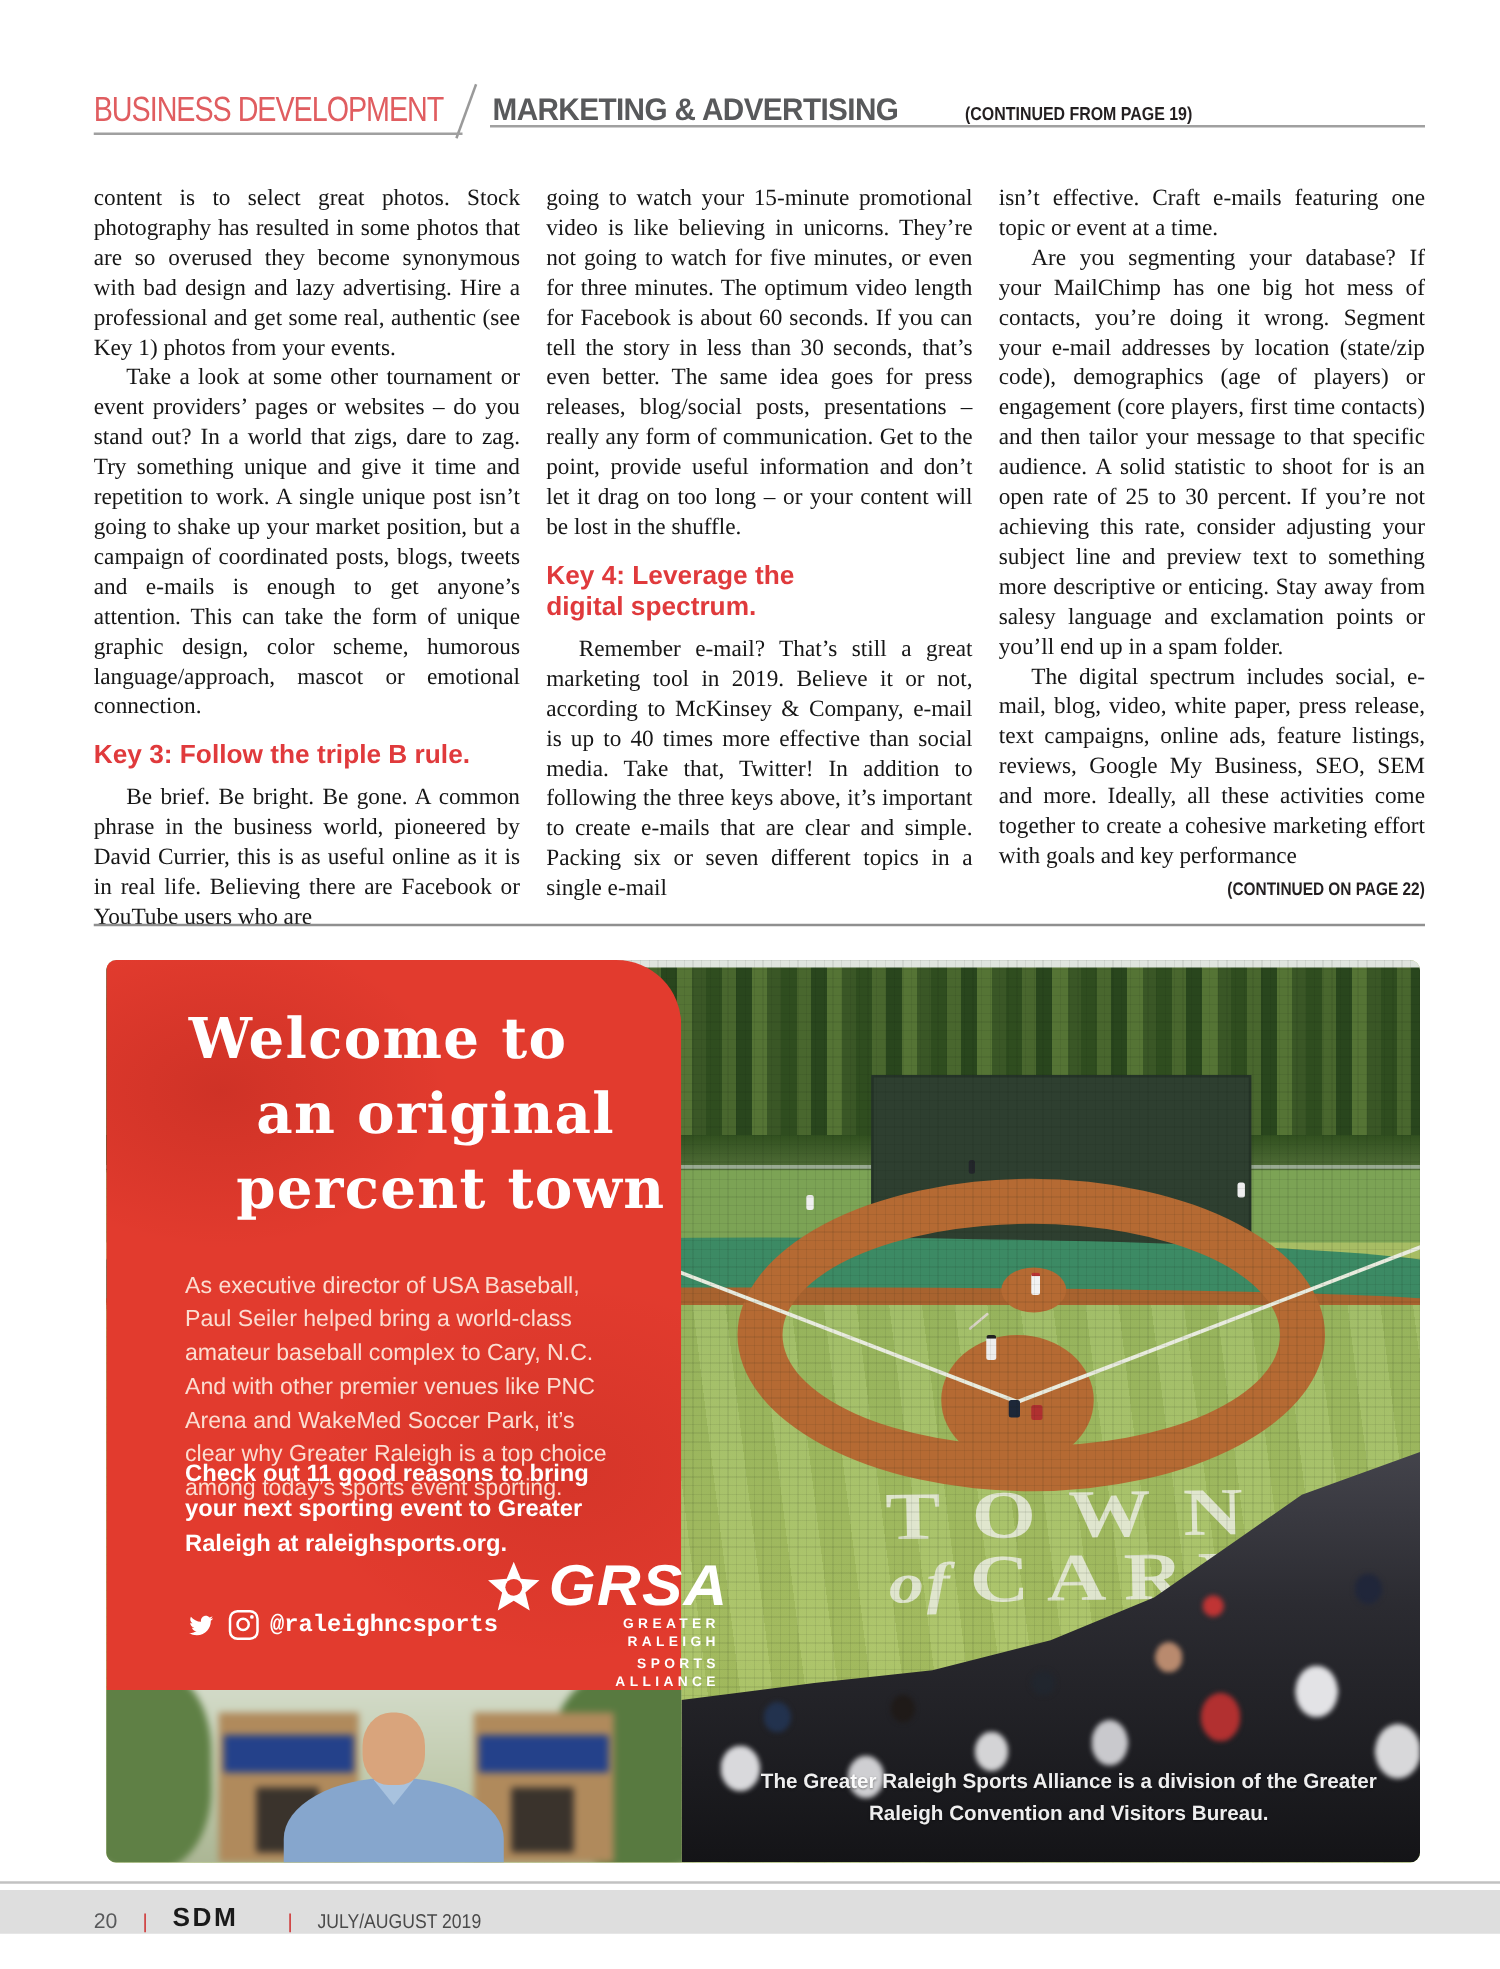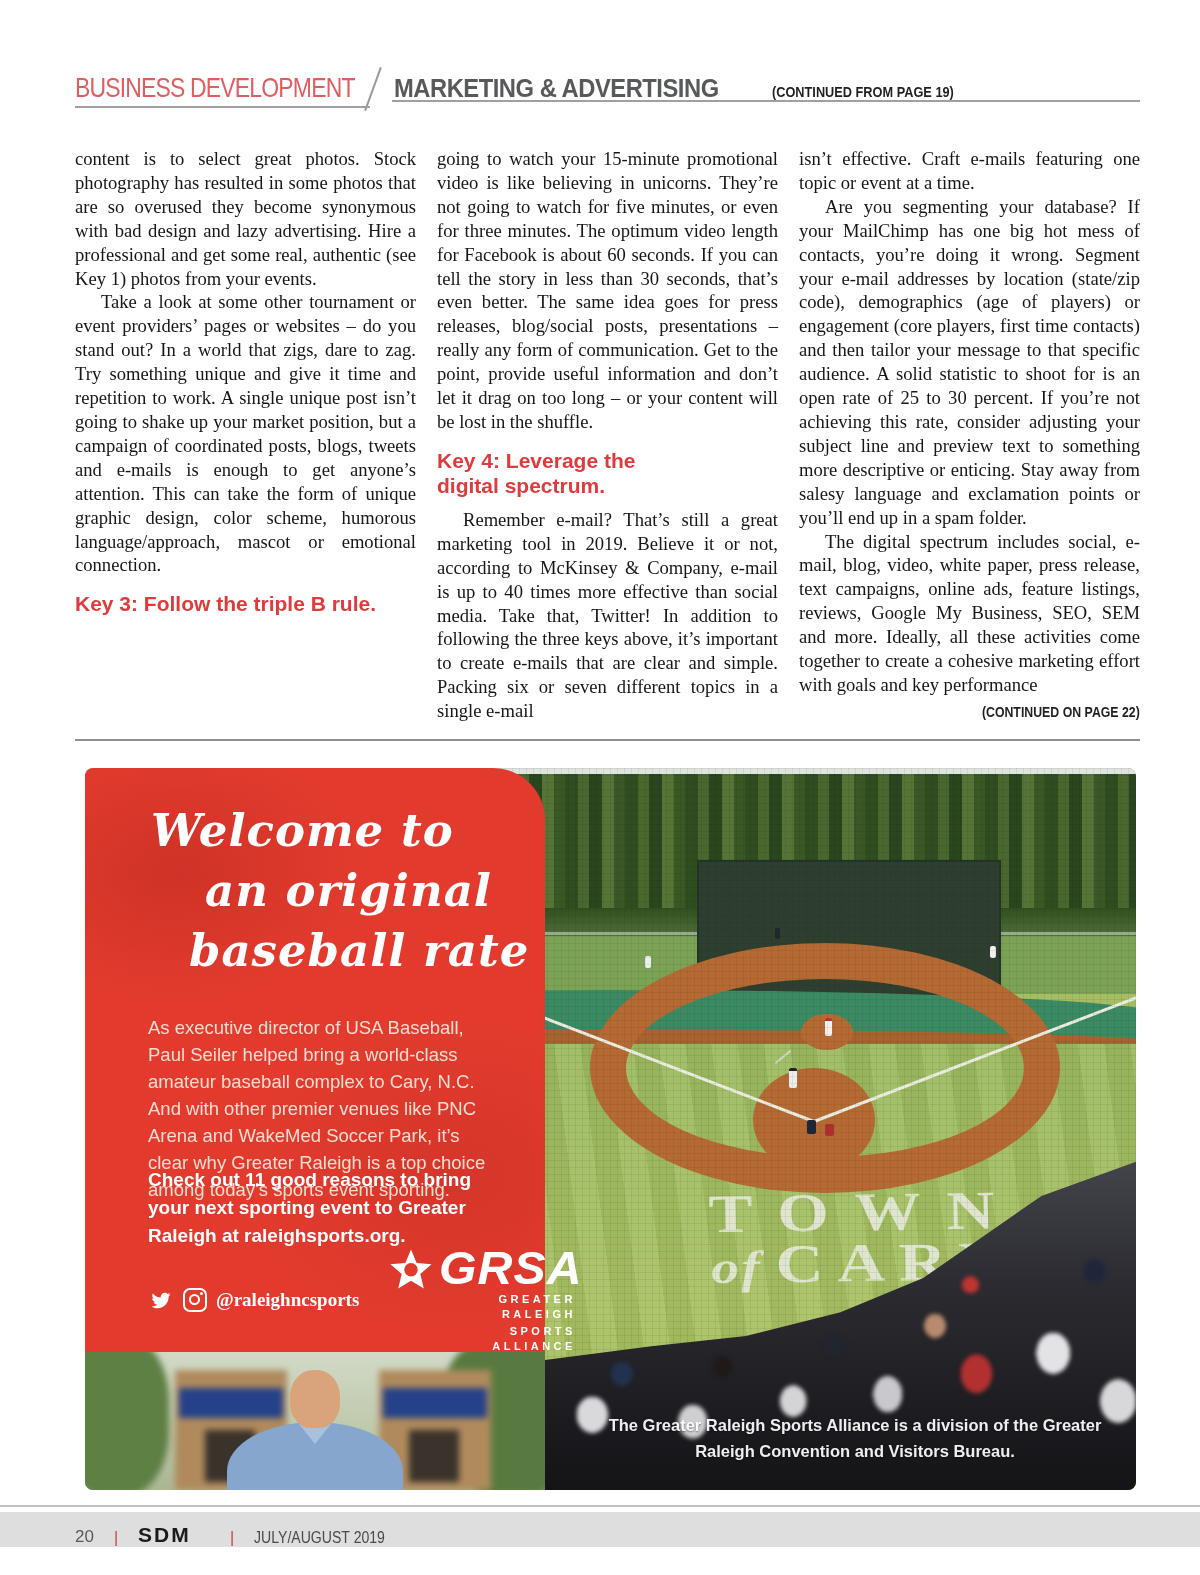--- a/index.html
+++ b/index.html
@@ -91,34 +91,34 @@
   .ad-caption{position:absolute;left:505px;top:645px;width:530px;text-align:center;color:#ffffff;
      font-family:"Liberation Sans",sans-serif;font-size:16.5px;font-weight:700;line-height:1.55;
      opacity:.93;text-shadow:0 1px 2px rgba(0,0,0,.5);}
 
   
   .panel{position:absolute;left:0;top:0;width:460px;height:584px;background:#e23b2e;
      border-radius:6px 52px 0 0;
      background-image:radial-gradient(260px 180px at 20% 18%, rgba(120,10,5,.18), transparent 70%),
                       radial-gradient(300px 220px at 80% 70%, rgba(120,10,5,.12), transparent 70%);}
   .panel-headline{position:absolute;color:#ffffff;font-family:"DejaVu Serif",serif;
-     font-style:italic;font-weight:700;font-size:45px;letter-spacing:1px;}
+     font-weight:700;font-size:45px;letter-spacing:1px;}
   .ph1{left:66px;top:36px;}
   .ph2{left:120px;top:96px;}
   .ph3{left:104px;top:156px;}
   .panel-body{position:absolute;left:63px;top:246px;width:345px;color:#fbddd1;
      font-family:"Liberation Sans",sans-serif;font-size:18.5px;line-height:27px;}
   .panel-cta{position:absolute;left:63px;top:398px;width:330px;color:#ffffff;
      font-family:"Liberation Sans",sans-serif;font-size:19px;font-weight:700;line-height:28px;}
   .social-row{position:absolute;left:63px;top:520px;display:flex;align-items:center;gap:9px;color:#fff;}
   .social-row svg{display:block;}
   .ig-box{width:24px;height:24px;border:2.2px solid #fff;border-radius:7px;position:relative;box-sizing:border-box;}
   .ig-box .lens{position:absolute;left:4px;top:4px;width:11px;height:11px;border:2.2px solid #fff;border-radius:50%;box-sizing:border-box;}
   .ig-box .dot{position:absolute;right:2px;top:2px;width:3px;height:3px;background:#fff;border-radius:50%;}
-  .handle{font-family:Liberation Serif, serif;font-weight:700;font-size:19px;}
+  .handle{font-family:Liberation Mono, monospace;font-weight:700;font-size:19px;}
   .grsa{position:absolute;left:300px;top:478px;display:flex;align-items:flex-start;color:#fff;}
   .grsa-text{margin-left:2px;text-align:right;}
   .grsa-acro{font-family:"Liberation Sans",sans-serif;font-weight:700;font-style:italic;
      font-size:46px;line-height:44px;letter-spacing:1px;transform:scaleX(1.05);transform-origin:left;}
   .grsa-sub{font-family:"Liberation Sans",sans-serif;font-weight:700;font-size:11px;
      letter-spacing:3.5px;line-height:15px;margin-top:2px;}
 
   
   .man-photo{position:absolute;left:0;top:584px;width:460px;height:138px;overflow:hidden;background:#c4cdb4;}
   .mp-blur{position:absolute;inset:-6px;filter:blur(3px);
@@ -157,20 +157,21 @@
   <div class="hdr-slash"></div>
   <div class="hdr-title">MARKETING &amp; ADVERTISING</div>
   <div class="hdr-cont">(CONTINUED FROM PAGE 19)</div>
   <div class="hdr-line-left"></div>
   <div class="hdr-line-right"></div>
 
   <div class="col col1">
     <p>content is to select great photos. Stock photography has resulted in some photos that are so overused they become synonymous with bad design and lazy advertising. Hire a professional and get some real, authentic (see Key 1) photos from your events.</p>
     <p class="ind">Take a look at some other tournament or event providers’ pages or websites – do you stand out?  In a world that zigs, dare to zag. Try something unique and give it time and repetition to work. A single unique post isn’t going to shake up your market position, but a campaign of coordinated posts, blogs, tweets and e-mails is enough to get anyone’s attention. This can take the form of unique graphic design, color scheme, humorous language/approach, mascot or emotional connection.</p>
     <div class="key-heading">Key 3: Follow the triple B rule.</div>
+    <p class="ind">Be brief. Be bright. Be gone. A common phrase in the business world, pioneered by David Currier, this is as useful online as it is in real life. Believing there are Facebook or YouTube users who are</p>
   </div>
 
   <div class="col col2">
     <p>going to watch your 15-minute promotional video is like believing in unicorns. They’re not going to watch for five minutes, or even for three minutes. The optimum video length for Facebook is about 60 seconds. If you can tell the story in less than 30 seconds, that’s even better. The same idea goes for press releases, blog/social posts, presentations – really any form of communication. Get to the point, provide useful information and don’t let it drag on too long – or your content will be lost in the shuffle.</p>
     <div class="key-heading">Key 4: Leverage the
 digital spectrum.</div>
     <p class="ind">Remember e-mail? That’s still a great marketing tool in 2019. Believe it or not, according to McKinsey &amp; Company, e-mail is up to 40 times more effective than social media. Take that, Twitter! In addition to following the three keys above, it’s important to create e-mails that are clear and simple. Packing six or seven different topics in a single e-mail</p>
   </div>
 
   <div class="col col3">
@@ -217,21 +218,21 @@
     <div class="net"></div>
 
     <div class="crowd">
       <div class="blobs"></div>
     </div>
     <div class="ad-caption">The Greater Raleigh Sports Alliance is a division of the Greater Raleigh Convention and Visitors Bureau.</div>
 
     <div class="panel">
       <div class="panel-headline ph1">Welcome to</div>
       <div class="panel-headline ph2">an original</div>
-      <div class="panel-headline ph3">baseball rate</div>
+      <div class="panel-headline ph3">percent town</div>
       <div class="panel-body">As executive director of USA Baseball, Paul Seiler helped bring a world-class amateur baseball complex to Cary, N.C. And with other premier venues like PNC Arena and WakeMed Soccer Park, it’s clear why Greater Raleigh is a top choice among today’s sports event sporting.</div>
       <div class="panel-cta">Check out 11 good reasons to bring your next sporting event to Greater Raleigh at raleighsports.org.</div>
 
       <div class="social-row">
         <span>
           <svg width="26" height="22" viewBox="0 0 24 24">
               <path fill="#ffffff" d="M22.46 6c-.77.35-1.6.58-2.46.69.89-.53 1.56-1.37 1.88-2.38-.83.5-1.75.85-2.72 1.05C18.37 4.5 17.26 4 16 4c-2.35 0-4.27 1.92-4.27 4.29 0 .34.04.67.11.98C8.28 9.09 5.11 7.38 3 4.79c-.37.63-.58 1.37-.58 2.15 0 1.49.75 2.81 1.91 3.56-.71 0-1.37-.2-1.95-.5v.03c0 2.08 1.48 3.82 3.44 4.21a4.22 4.22 0 0 1-1.93.07 4.28 4.28 0 0 0 4 2.98 8.52 8.52 0 0 1-5.33 1.84c-.34 0-.68-.02-1.02-.06C3.44 20.29 5.7 21 8.12 21 16 21 20.33 14.46 20.33 8.79c0-.19 0-.37-.01-.56.84-.6 1.56-1.36 2.14-2.23z"></path>
             </svg>
         </span>
         <span class="ig-box">

